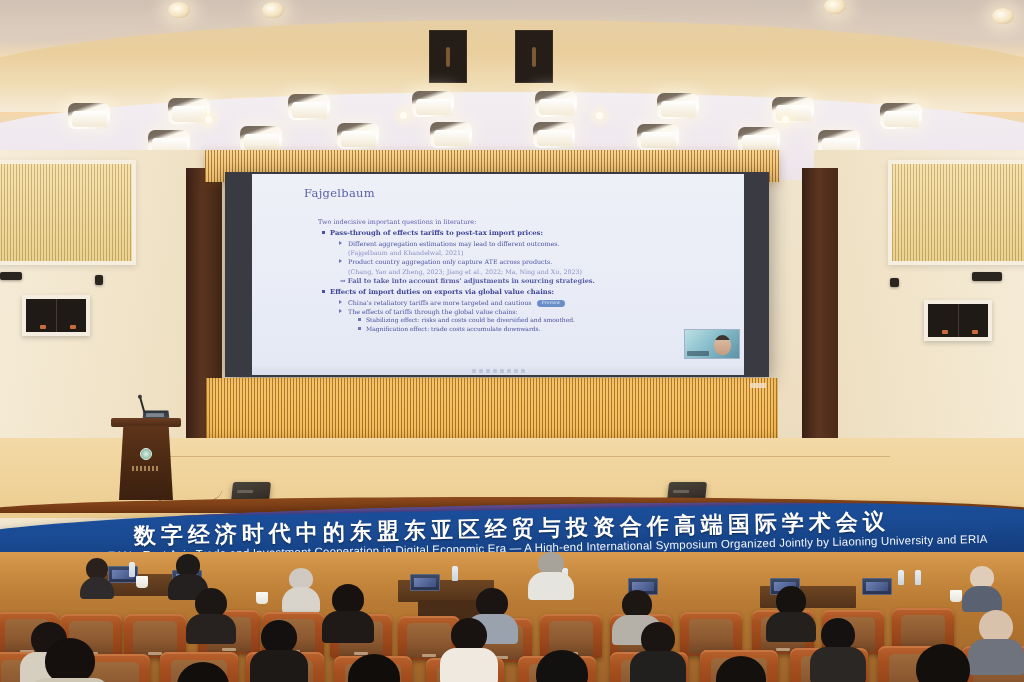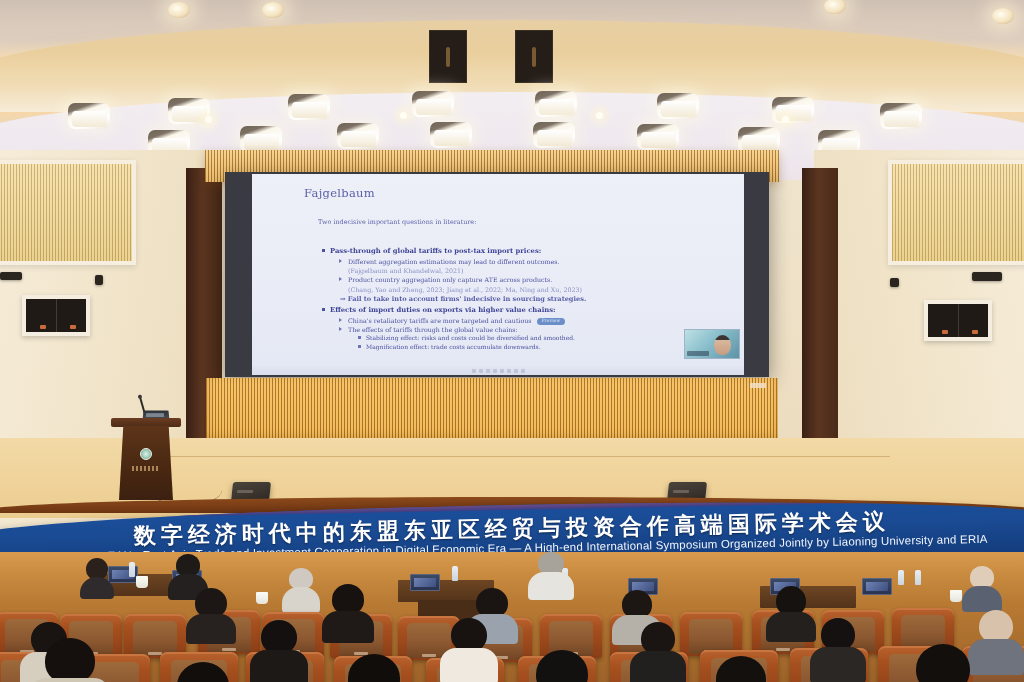--- a/index.html
+++ b/index.html
@@ -137,21 +137,21 @@
   .slide-title{
     position:absolute; left:52px; top:12px;
     font-family:"DejaVu Serif", serif; font-size:11.5px; color:#5a5fa8;
     letter-spacing:.3px;
   }
   .slide-body{
     position:absolute; left:66px; top:44px; right:6px;
     color:#4b51a0; font-family:"DejaVu Serif", serif;
     font-size:6.4px; line-height:1.45;
   }
-  .lead{ color:#5a5fa8; margin-bottom:20px; }
+  .lead{ color:#5a5fa8; margin-bottom:2px; }
   ul.l1{ list-style:none; margin:0 0 0 12px; padding:0; }
   ul.l1 > li{ position:relative; font-weight:bold; color:#3f4596; margin-bottom:1px; font-size:6.8px;}
   ul.l1 > li > .bul{ position:absolute; left:-8px; top:2px; width:3px; height:3px; background:#4b51a0;}
   ul.l2{ list-style:none; margin:0 0 0 18px; padding:0; font-weight:normal; }
   ul.l2 > li{ position:relative; color:#4b51a0; font-size:6.3px; font-weight:normal;}
   ul.l2 > li > .tri{ position:absolute; left:-9px; top:1.5px; width:0;height:0;
      border-left:3px solid #6f74b6; border-top:2.2px solid transparent; border-bottom:2.2px solid transparent;}
   ul.l3{ list-style:none; margin:0 0 0 18px; padding:0; }
   ul.l3 > li{ position:relative; color:#4b51a0; font-size:6px; }
   ul.l3 > li > .bul2{ position:absolute; left:-8px; top:2px; width:2.6px;height:2.6px;background:#6f74b6;}
@@ -447,39 +447,39 @@
 
   <div class="screen">
     <div class="slide-title">Fajgelbaum</div>
 
     <div class="slide-body">
       <div class="lead">Two indecisive important questions in literature:</div>
 
       <ul class="l1">
         <li>
           <span class="bul"></span>
-          <span>Pass-through of global tariffs to post-tax import prices:</span>
+          <span>Pass-through of effects tariffs to post-tax import prices:</span>
           <ul class="l2">
             <li>
               <span class="tri"></span>
               <span>Different aggregation estimations may lead to different outcomes.</span>
               <span class="cite">(Fajgelbaum and Khandelwal, 2021)</span>
             </li>
             <li>
               <span class="tri"></span>
               <span>Product country aggregation only capture ATE across products.</span>
               <span class="cite">(Chang, Yao and Zheng, 2023; Jiang et al., 2022; Ma, Ning and Xu, 2023)</span>
             </li>
           </ul>
-          <div class="arrow-line">⇒ Fail to take into account firms' indecisive in sourcing strategies.</div>
+          <div class="arrow-line">⇒ Fail to take into account firms' adjustments in sourcing strategies.</div>
         </li>
 
         <li>
           <span class="bul"></span>
-          <span>Effects of import duties on exports via higher value chains:</span>
+          <span>Effects of import duties on exports via global value chains:</span>
           <ul class="l2">
             <li>
               <span class="tri"></span>
               <span>China's retaliatory tariffs are more targeted and cautious</span>
               <span class="pill">Preview</span>
             </li>
             <li>
               <span class="tri"></span>
               <span>The effects of tariffs through the global value chains:</span>
               <ul class="l3">

